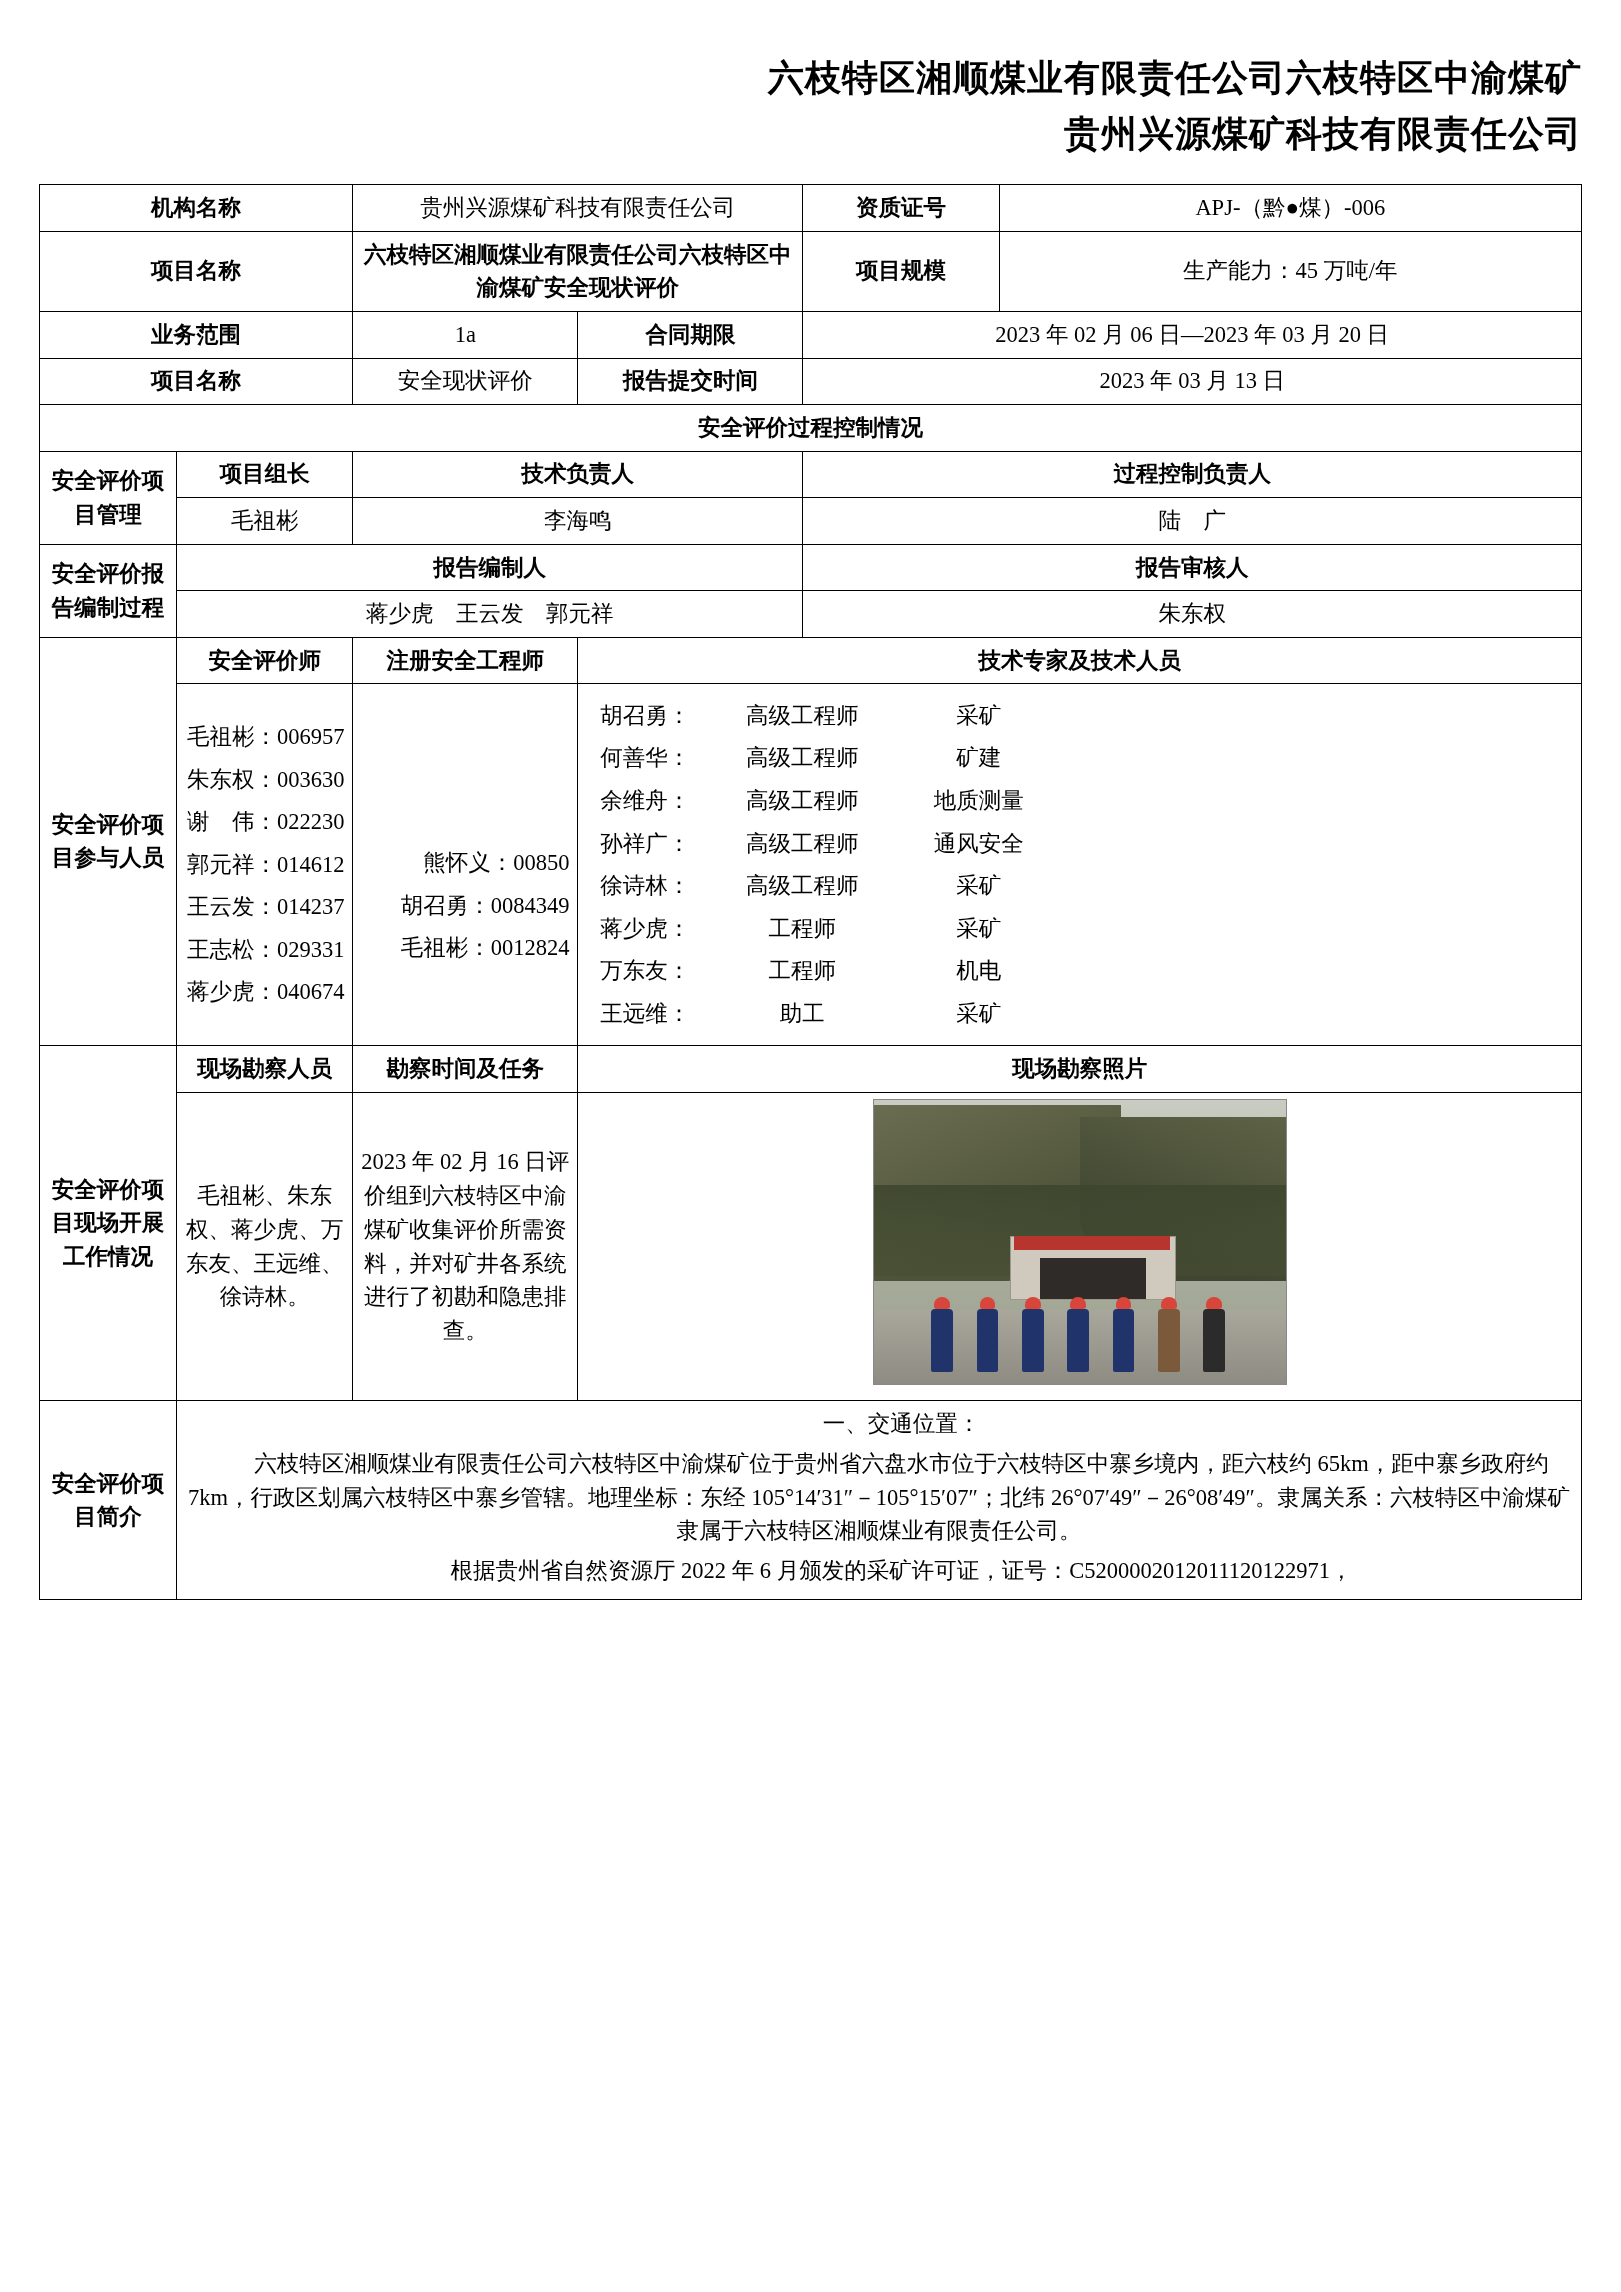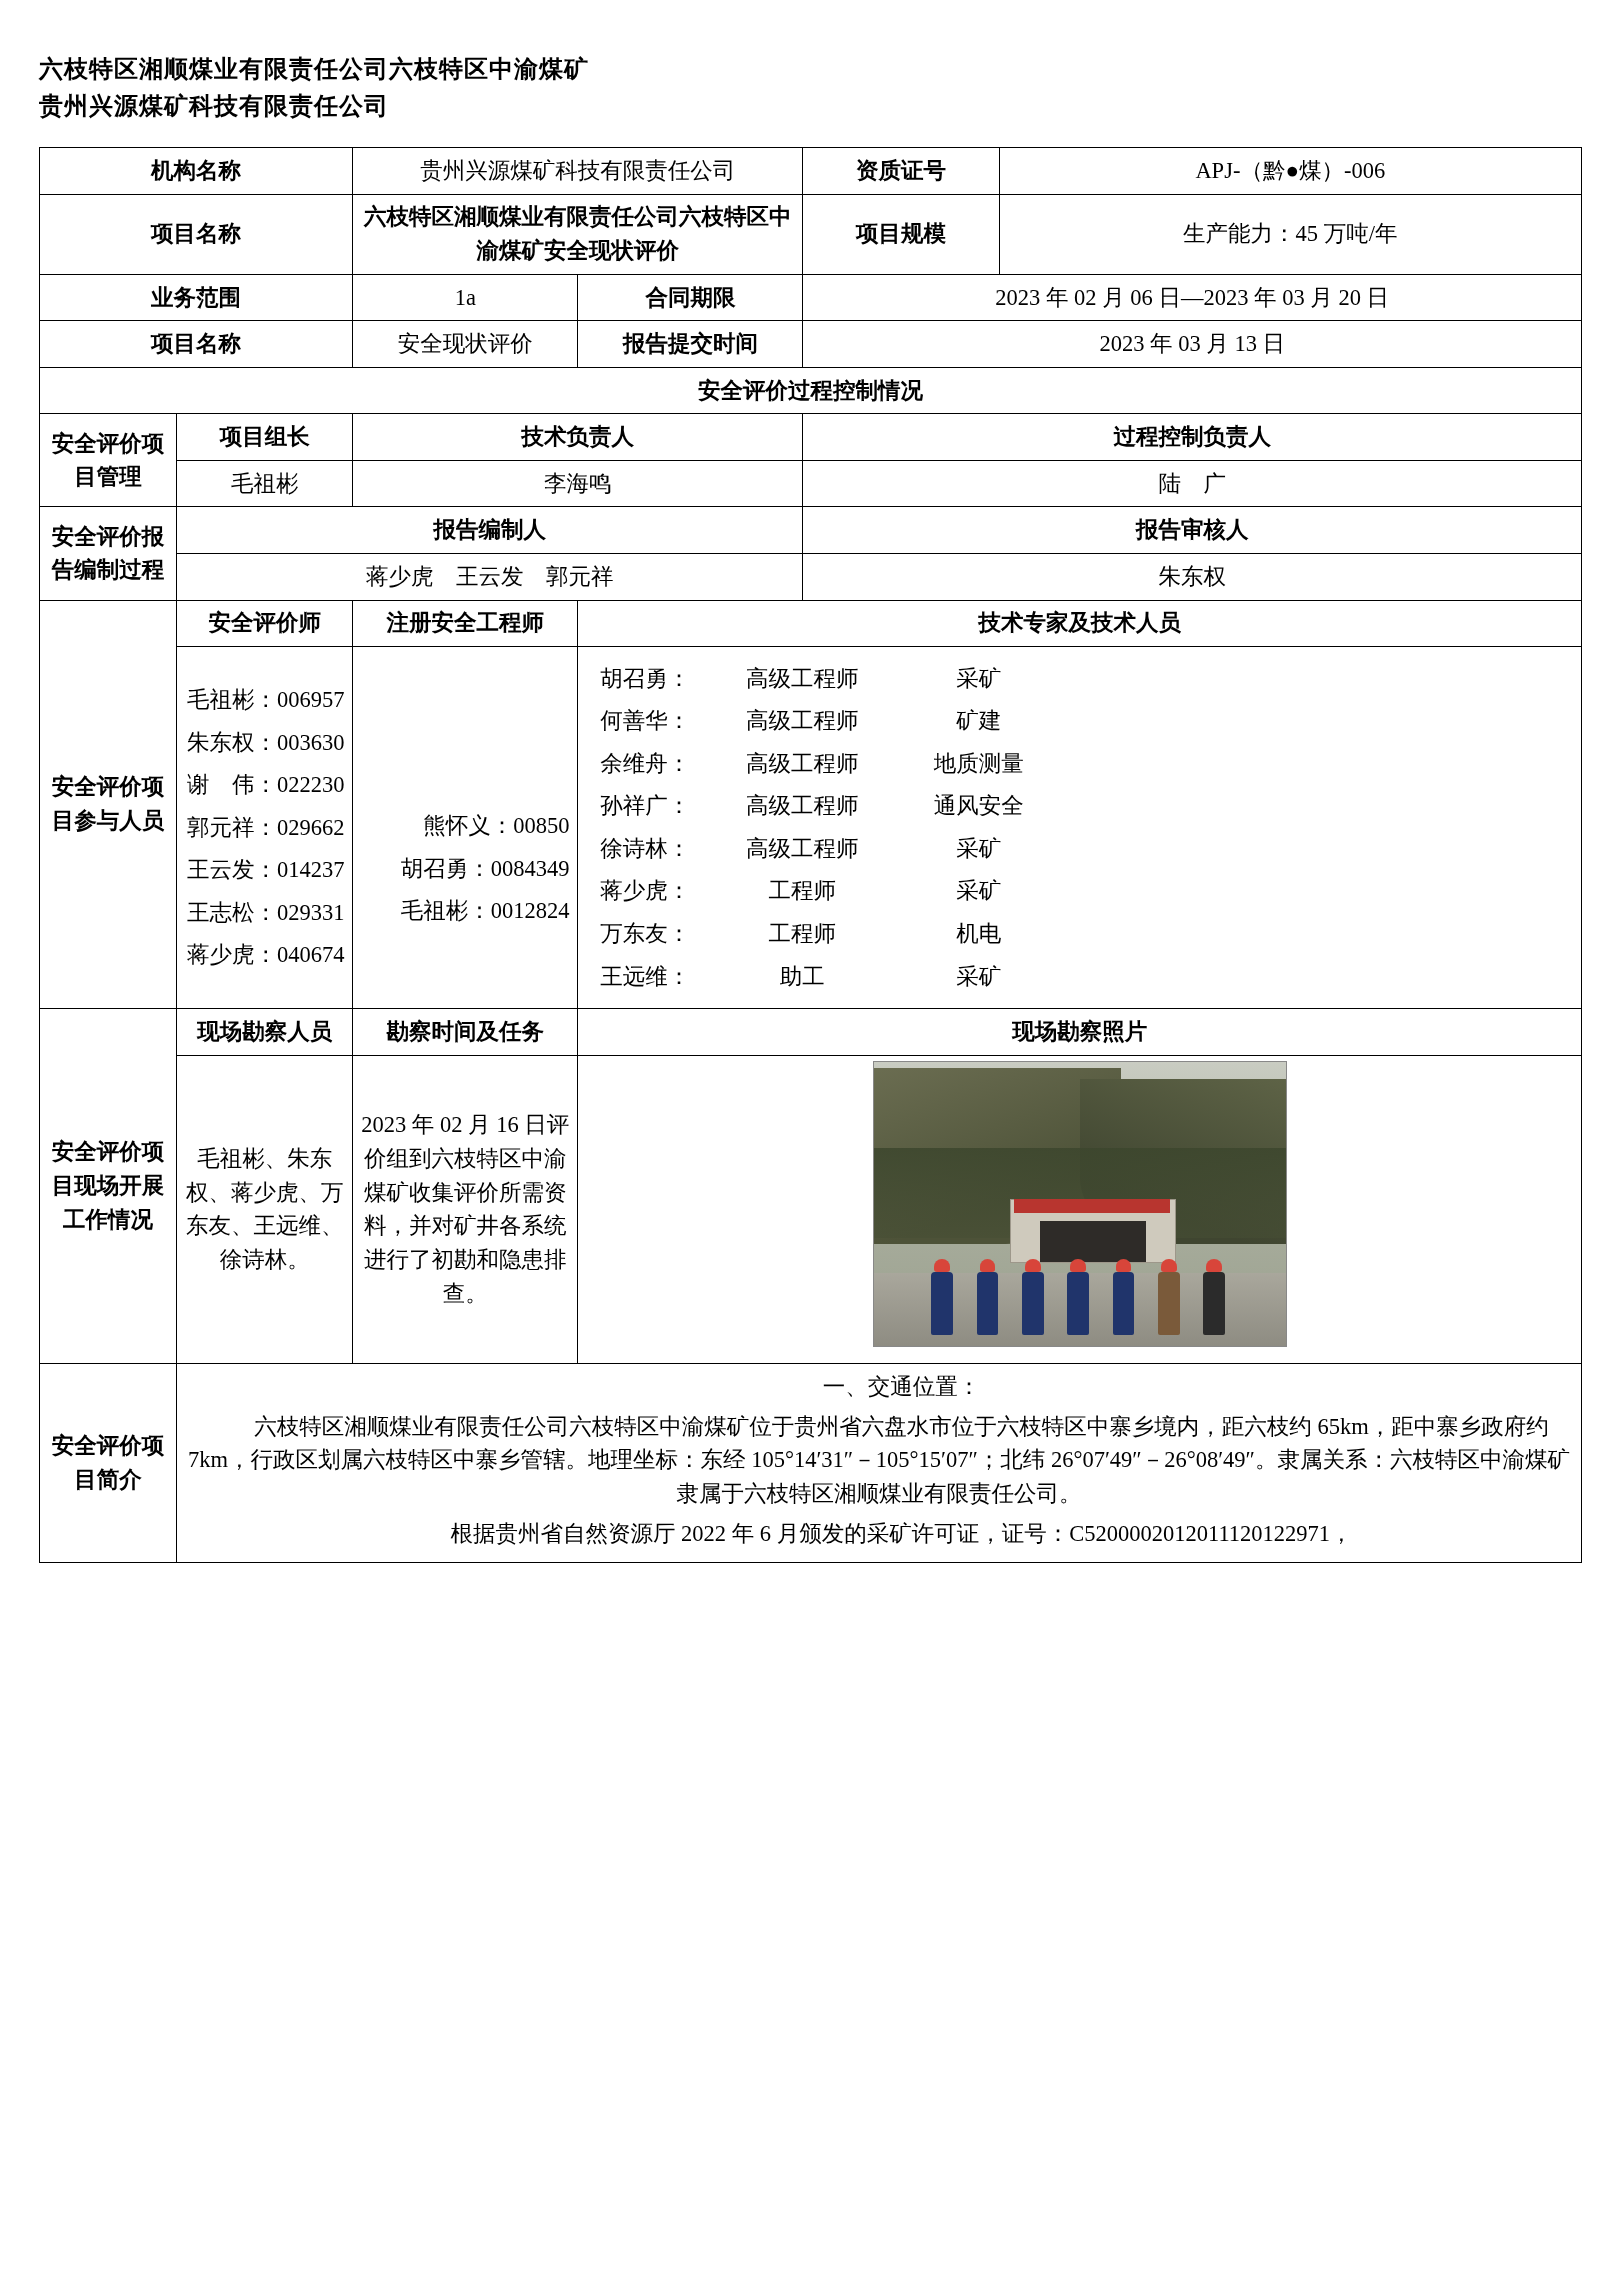--- a/index.html
+++ b/index.html
@@ -12,23 +12,23 @@
     min-height: 2293px;
     font-family: "Liberation Serif", "DejaVu Serif", serif;
     color: #000;
   }
   .page {
     width: 1621px;
     box-sizing: border-box;
     padding: 51px 39px 0 39px;
   }
   .doc-title {
-    text-align: left;
+    text-align: right;
     font-weight: bold;
-    font-size: 24px;
+    font-size: 36px;
     line-height: 1.55;
     letter-spacing: 1px;
   }
   .doc-title .line2 { display: block; }
   table.main {
     width: 100%;
     border-collapse: collapse;
     margin-top: 21.6px;
     table-layout: fixed;
   }
@@ -234,21 +234,21 @@
         <td class="label tall" rowspan="2">安全评价项目参与人员</td>
         <td class="label">安全评价师</td>
         <td class="label">注册安全工程师</td>
         <td class="label" colspan="3">技术专家及技术人员</td>
       </tr>
       <tr>
         <td class="person-list">
           <div>毛祖彬：006957</div>
           <div>朱东权：003630</div>
           <div>谢　伟：022230</div>
-          <div>郭元祥：029662</div>
+          <div>郭元祥：014612</div>
           <div>王云发：014237</div>
           <div>王志松：029331</div>
           <div>蒋少虎：040674</div>
         </td>
         <td class="person-list">
           <div style="height:73px"></div>
           <div>熊怀义：00850</div>
           <div>胡召勇：0084349</div>
           <div>毛祖彬：0012824</div>
         </td>

